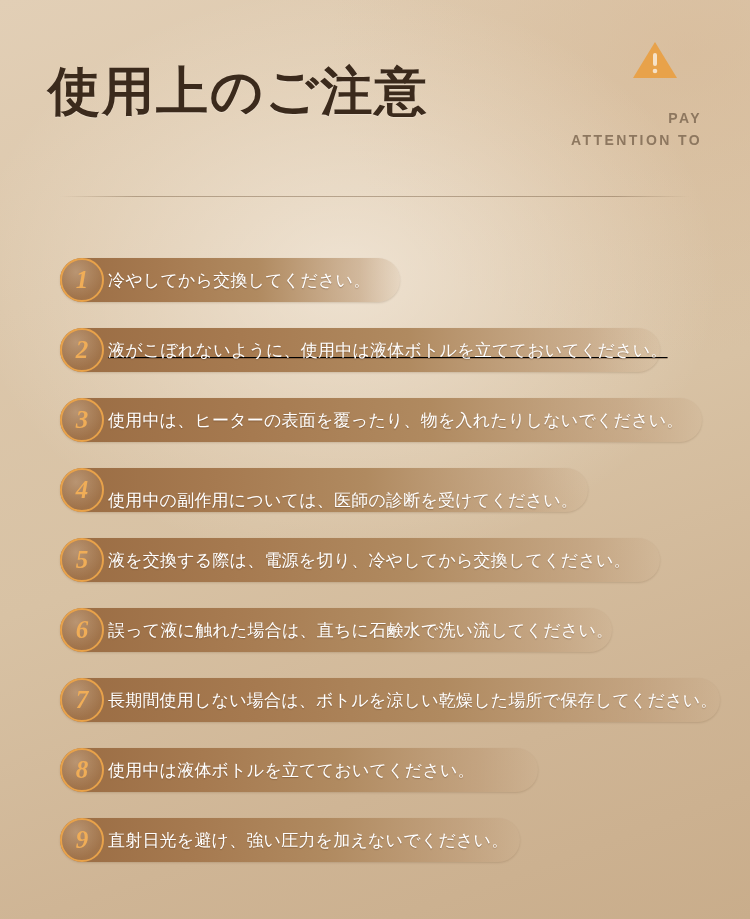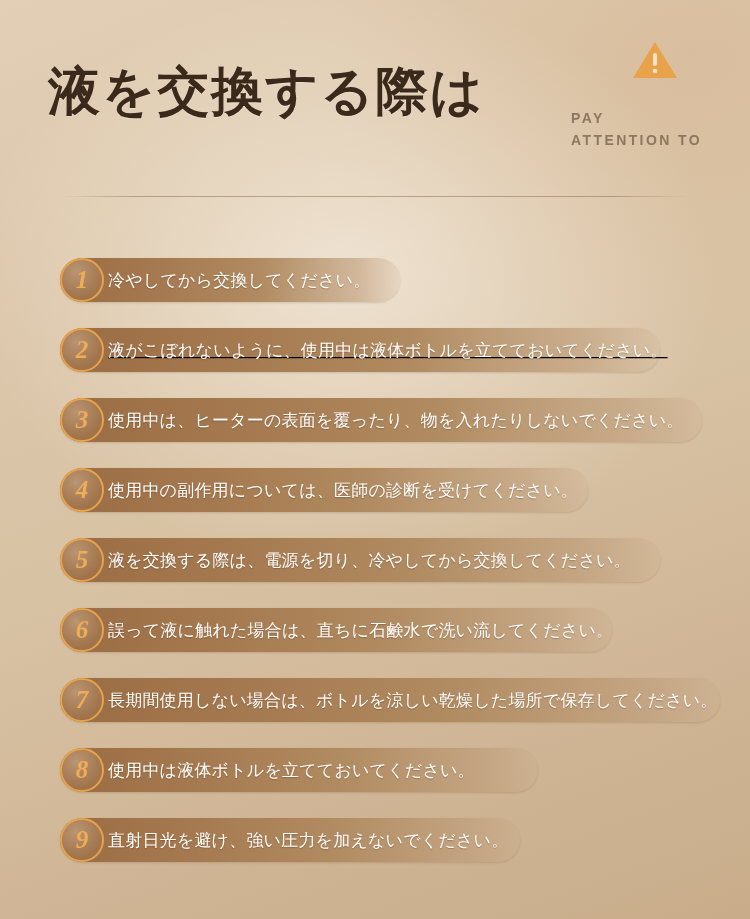--- a/index.html
+++ b/index.html
@@ -43,21 +43,21 @@
     position: absolute;
     right: 72px;
     top: 40px;
     width: 46px;
     height: 40px;
   }
   .eng-block {
     position: absolute;
     right: 48px;
     top: 108px;
-    text-align: left;
+    text-align: right;
     color: #8d775f;
     font-size: 14px;
     font-weight: bold;
     letter-spacing: 2.4px;
     line-height: 1.55;
   }
   .divider {
     position: absolute;
     left: 60px;
     right: 60px;
@@ -120,21 +120,21 @@
     font-weight: bold;
     background: radial-gradient(circle at 35% 30%, rgba(255,240,220,0.30), rgba(255,230,200,0.04) 70%);
   }
 </style>
 </head>
 <body>
 
 <div class="page">
 
   <div class="header">
-    <h1 class="title">液を交換する際は</h1>
+    <h1 class="title">使用上のご注意</h1>
 
     <svg class="warn-icon" viewBox="0 0 46 40">
       <path d="M23 2 L45 38 L1 38 Z" fill="#e8a24a"></path>
       <rect x="21" y="13" width="4" height="13" rx="2" fill="#f6e2c8"></rect>
       <circle cx="23" cy="31" r="2.3" fill="#f6e2c8"></circle>
     </svg>
 
     <div class="eng-block">
       <div>PAY</div>
       <div>ATTENTION TO</div>
@@ -156,21 +156,21 @@
         </div>
         <div class="num">2</div>
       </div>
       <div class="item">
         <div class="bar" style="width: 648px;">
           <span class="bar-text">使用中は、ヒーターの表面を覆ったり、物を入れたりしないでください。</span>
         </div>
         <div class="num">3</div>
       </div>
       <div class="item">
-        <div class="bar" style="width: 528px;">
+        <div class="bar" style="width: 528px; align-items: flex-end;">
           <span class="bar-text">使用中の副作用については、医師の診断を受けてください。</span>
         </div>
         <div class="num">4</div>
       </div>
       <div class="item">
         <div class="bar" style="width: 600px;">
           <span class="bar-text">液を交換する際は、電源を切り、冷やしてから交換してください。</span>
         </div>
         <div class="num">5</div>
       </div>

